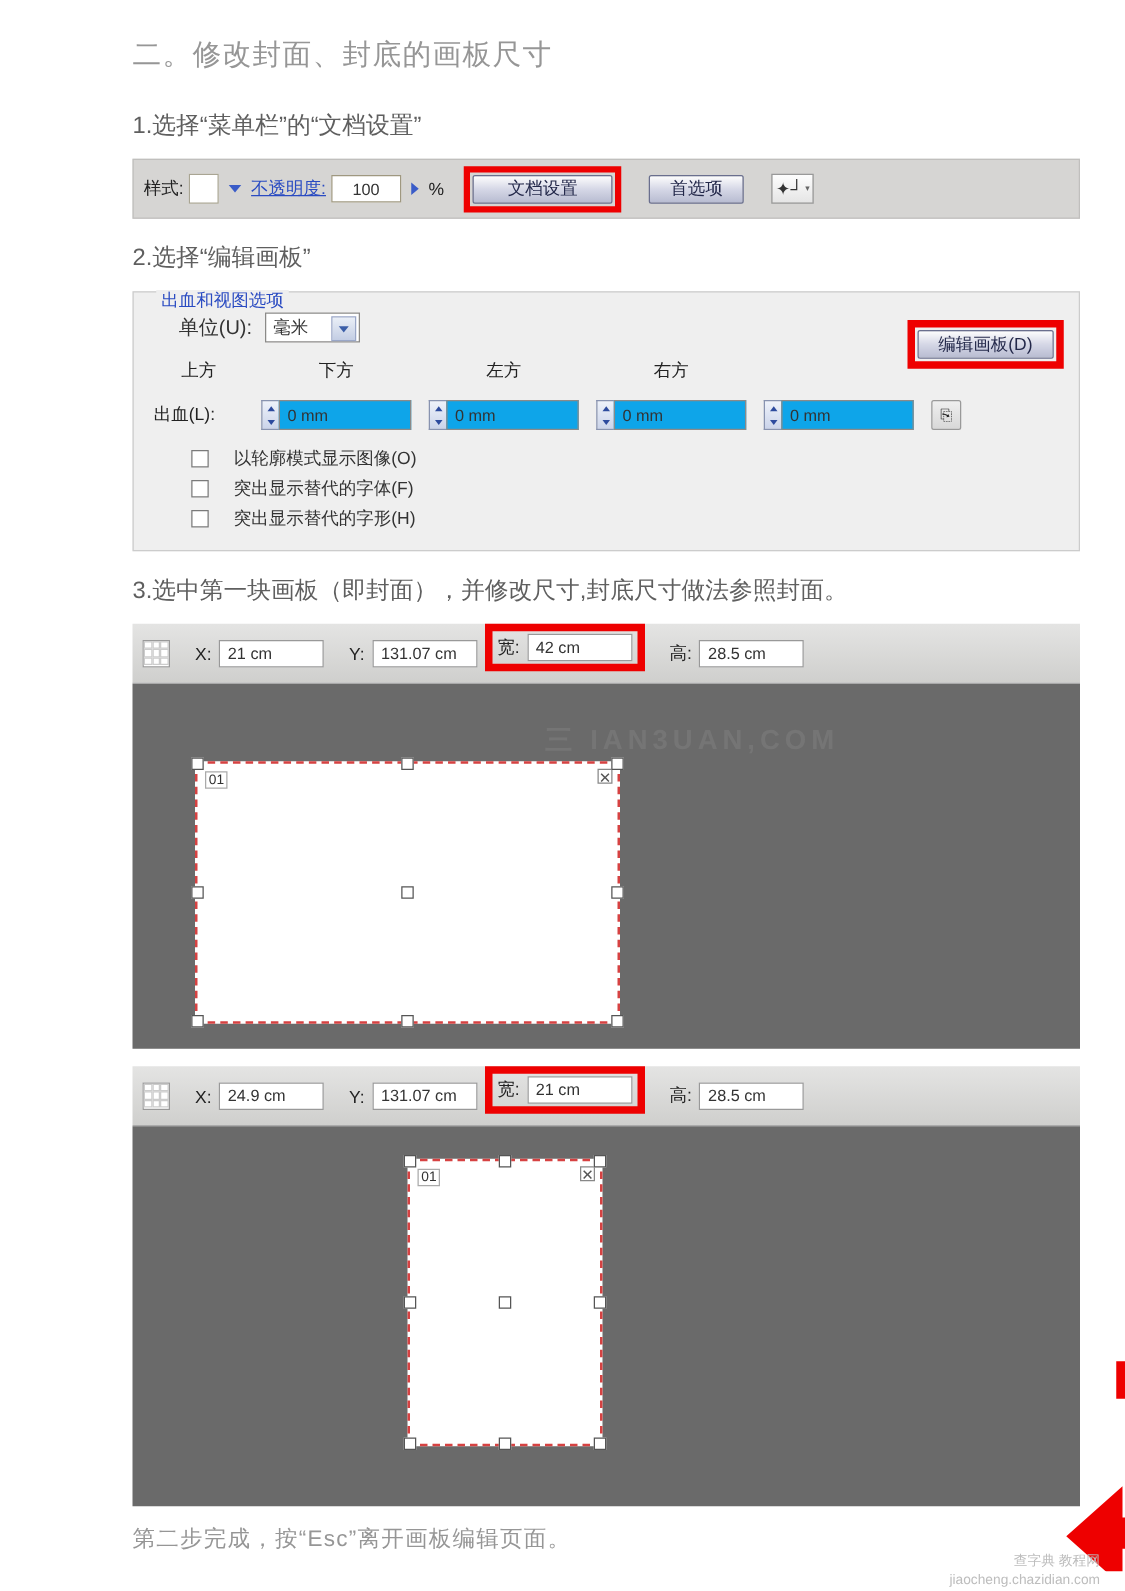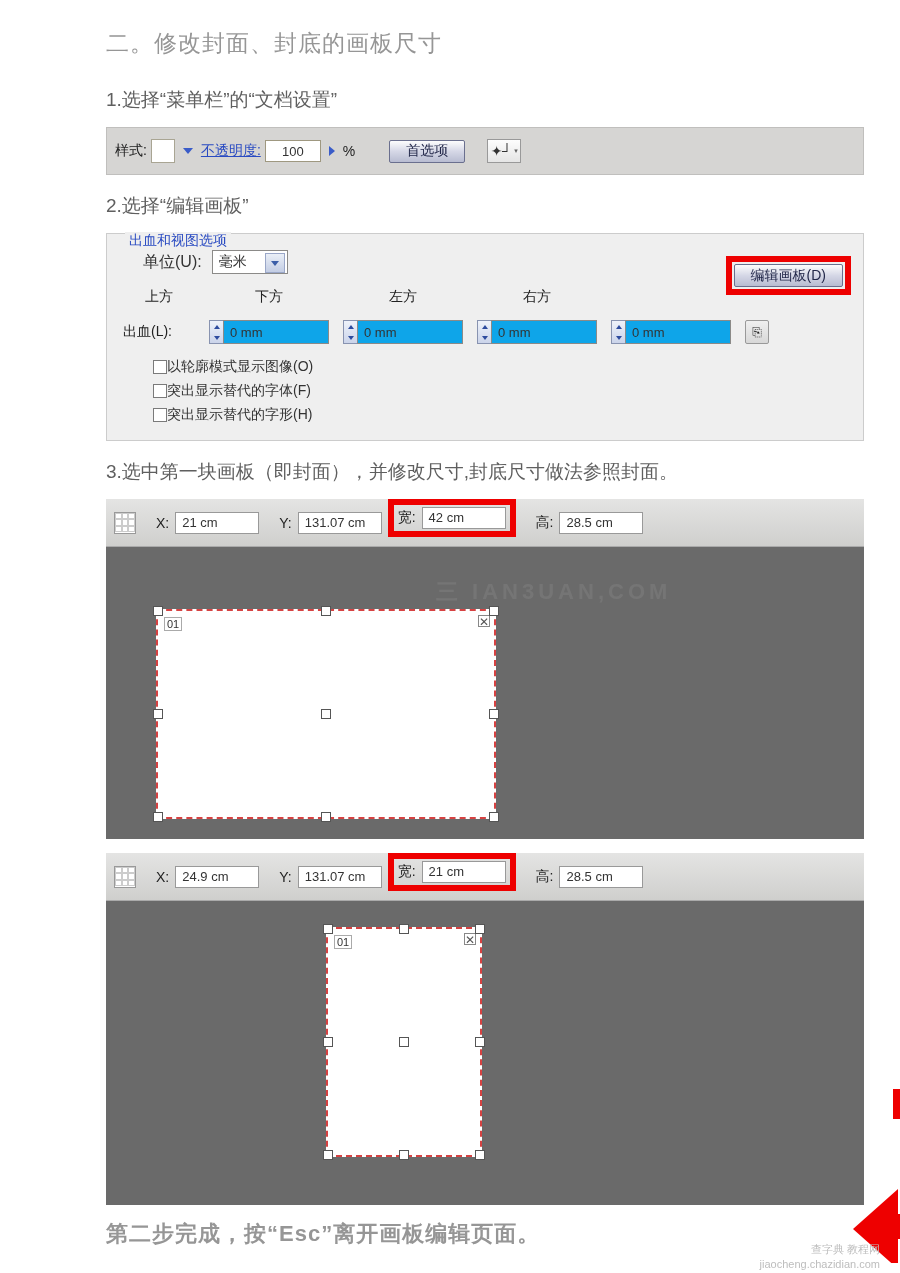--- a/index.html
+++ b/index.html
@@ -18,24 +18,24 @@
     font-weight: normal;
     letter-spacing: 1px;
   }
   .step {
     font-size: 19px;
     color: #5f5f5f;
     margin: 0 0 14px 0;
     font-weight: normal;
   }
   .step-final {
-    font-size: 22px;
+    font-size: 18px;
     color: #969696;
     margin: 8px 0 14px 0;
-    font-weight: bold;
+    font-weight: normal;
     letter-spacing: 1px;
   }
   
   .toolbar1 {
     display: flex;
     align-items: center;
     height: 48px;
     background: #d6d5d3;
     border: 1px solid #c0bfbd;
     padding: 0 8px;
@@ -177,21 +177,21 @@
     display: flex; align-items: center;
   }
   .link-icon-btn {
     width: 24px; height: 24px;
     background: linear-gradient(#efefef,#d8d8d8);
     border: 1px solid #999;
     display:flex; align-items:center; justify-content:center;
     font-size: 12px; color:#222; border-radius: 2px;
   }
   .check-row {
-    display: flex; align-items: center; gap: 0;
+    display: flex; align-items: center; gap: 20px;
     font-size: 14px; color:#333;
     margin: 6px 0 6px 30px;
   }
   .check {
     width: 14px; height: 14px;
     border: 1px solid #7a7a7a;
     background: #fff;
   }
   .edit-artboard-wrap {
     position: absolute;
@@ -320,20 +320,23 @@
 
   <div class="toolbar1">
     <span class="lbl">样式:</span>
     <span class="swatch"></span>
     <span class="dropdown-tri"></span>
     <span class="link-blue">不透明度:</span>
     <span class="num-input">100</span>
     <span class="dropdown-tri-r"></span>
     <span class="lbl">%</span>
     <span style="width:8px"></span>
+    <span class="red-box-thick">
+      <span class="beveled-btn" style="width:112px">文档设置</span>
+    </span>
     <span style="width:14px"></span>
     <span class="beveled-btn">首选项</span>
     <span style="width:14px"></span>
     <span class="magicwand">
       <span>✦┘</span>
       <span style="font-size:7px;color:#666">▾</span>
     </span>
   </div>
 
   <p class="step">2.选择“编辑画板”</p>

